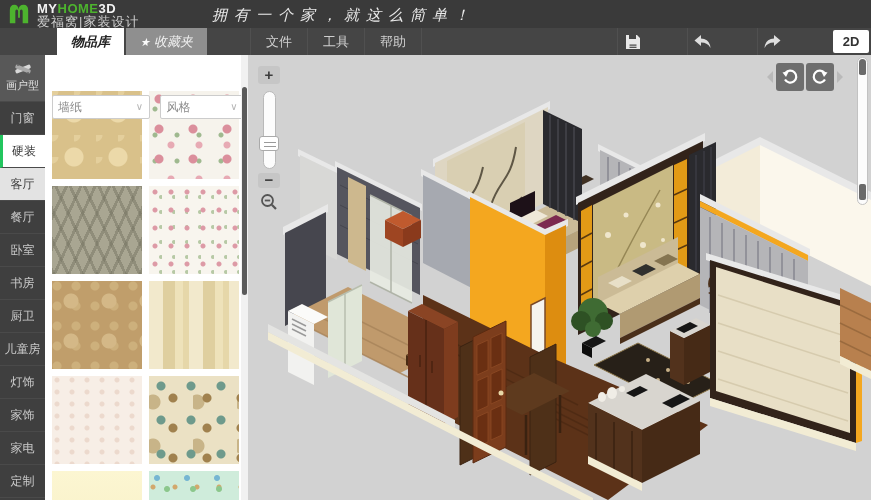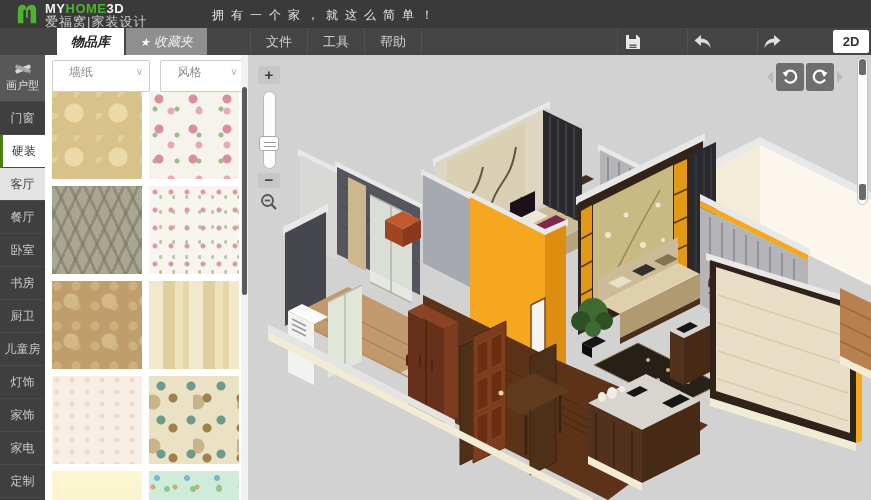--- a/index.html
+++ b/index.html
@@ -3,30 +3,30 @@
 <meta charset="utf-8">
 <style>
   * { margin:0; padding:0; box-sizing:border-box; }
   html,body { background:#888; }
   #app{
     position:relative; width:871px; height:500px; overflow:hidden;
     font-family:"Liberation Sans", sans-serif; background:#d2d2d2;
   }
   
   .topbar{ position:absolute; left:0; top:0; width:871px; height:28px; background:#3a3a3a; }
-  .logo{ position:absolute; left:16px; top:3px; display:flex; align-items:flex-start; }
+  .logo{ position:absolute; left:8px; top:3px; display:flex; align-items:flex-start; }
   .logo-icon{ width:22px; height:22px; margin-right:7px; }
   .brand-lines{ line-height:11px; }
   .brand-main{ font-size:13px; font-weight:bold; letter-spacing:.5px; color:#f2f2f2; }
   .brand-main .grn{ color:#4db32e; }
   .brand-sub{ font-size:13px; color:#cdcdcd; letter-spacing:1px; margin-top:2px; }
   .slogan{
     position:absolute; left:212px; top:0; height:28px; line-height:30px;
-    color:#e9e9e9; font-family:"DejaVu Serif", serif; 
-    font-size:12px; letter-spacing:7px; white-space:nowrap;
+    color:#e9e9e9; font-family:"DejaVu Serif", serif; font-style:italic;
+    font-size:15px; letter-spacing:7px; white-space:nowrap;
   }
   
   .menubar{ position:absolute; left:0; top:28px; width:871px; height:27px; background:#454545; }
   .tabs{ position:absolute; left:57px; top:0; height:27px; display:flex; }
   .tab{ height:27px; line-height:27px; padding:0 14px; font-size:13px; margin-right:2px;
         background:#8f8f8f; color:#f1f1f1; cursor:pointer; white-space:nowrap;font-style:italic;}
   .tab.active{ background:#ffffff; color:#222; font-weight:bold; }
   .tab .star{ font-size:11px; margin-right:4px; color:#fafafa; }
   .menus{ position:absolute; left:250px; top:0; height:27px; display:flex; }
   .menu-item{ height:27px; line-height:27px; padding:0 15px; font-size:13px; color:#cfcfcf;
@@ -37,28 +37,28 @@
              border-left:1px solid #505050; cursor:pointer; }
   .btn-2d{ width:36px; height:23px; background:#fff; color:#333; font-weight:bold;
            font-size:13px; text-align:center; line-height:23px; border-radius:2px;
            margin:0 2px 0 6px; cursor:pointer; }
   
   .sidebar{ position:absolute; left:0; top:55px; width:45px; height:445px; background:#3f3f3f; }
   .side-item{ width:45px; height:33px; line-height:33px; text-align:center; font-size:12px;
               color:#c9c9c9; border-bottom:1px solid #4a4a4a; cursor:pointer; overflow:hidden; white-space:nowrap;}
   .side-item.first{ height:47px; line-height:13px; padding-top:5px; background:#585858; color:#e0e0e0; font-size:11px;}
   .side-item.first svg{ display:block; margin:1px auto 2px auto; }
-  .side-item.active{ background:#ffffff; color:#333; border-left:3px solid #4d7c0f; line-height:33px; }
+  .side-item.active{ background:#ffffff; color:#333; border-left:3px solid #22c55e; line-height:33px; }
   .side-item.highlight{ background:#e3e3e3; color:#404040; }
   
   .panel{ position:absolute; left:45px; top:55px; width:203px; height:445px; background:#ffffff; }
   .filterbar{ height:34px; padding:5px 0 0 7px; }
-  .select{ display:inline-block; height:32px; border:1px solid #ccc; border-radius:2px;
-           font-size:12px; color:#8a8a8a; line-height:22px; padding:0 16px; position:relative;
-           background:#fff; cursor:pointer; vertical-align:top;}
+  .select{ display:inline-block; height:24px; border:1px solid #ccc; border-radius:2px;
+           font-size:12px; color:#8a8a8a; line-height:22px; padding:0 5px; position:relative;
+           background:#fff; cursor:pointer; vertical-align:top;margin-top:35px;}
   .select .chev{ position:absolute; right:6px; top:0; color:#b5b5b5; font-size:10px; }
   .sel-wallpaper{ width:98px; margin-right:6px; }
   .sel-style{ width:84px; }
   .swatch-grid{ height:411px; overflow:hidden; padding:2px 0 0 7px; display:grid;
                 grid-template-columns:90px 90px; grid-auto-rows:88px; gap:7px; }
   .swatch{ width:90px; height:88px; cursor:pointer; }
   .panel-scroll{ position:absolute; right:0; top:0; width:7px; height:445px; background:#f1f1f1; }
   .panel-thumb{ position:absolute; right:1px; top:32px; width:5px; height:208px; background:#5a5a5a; border-radius:3px; cursor:pointer;}
   
   .sw-beige-damask{ background-color:#d9c18a;

